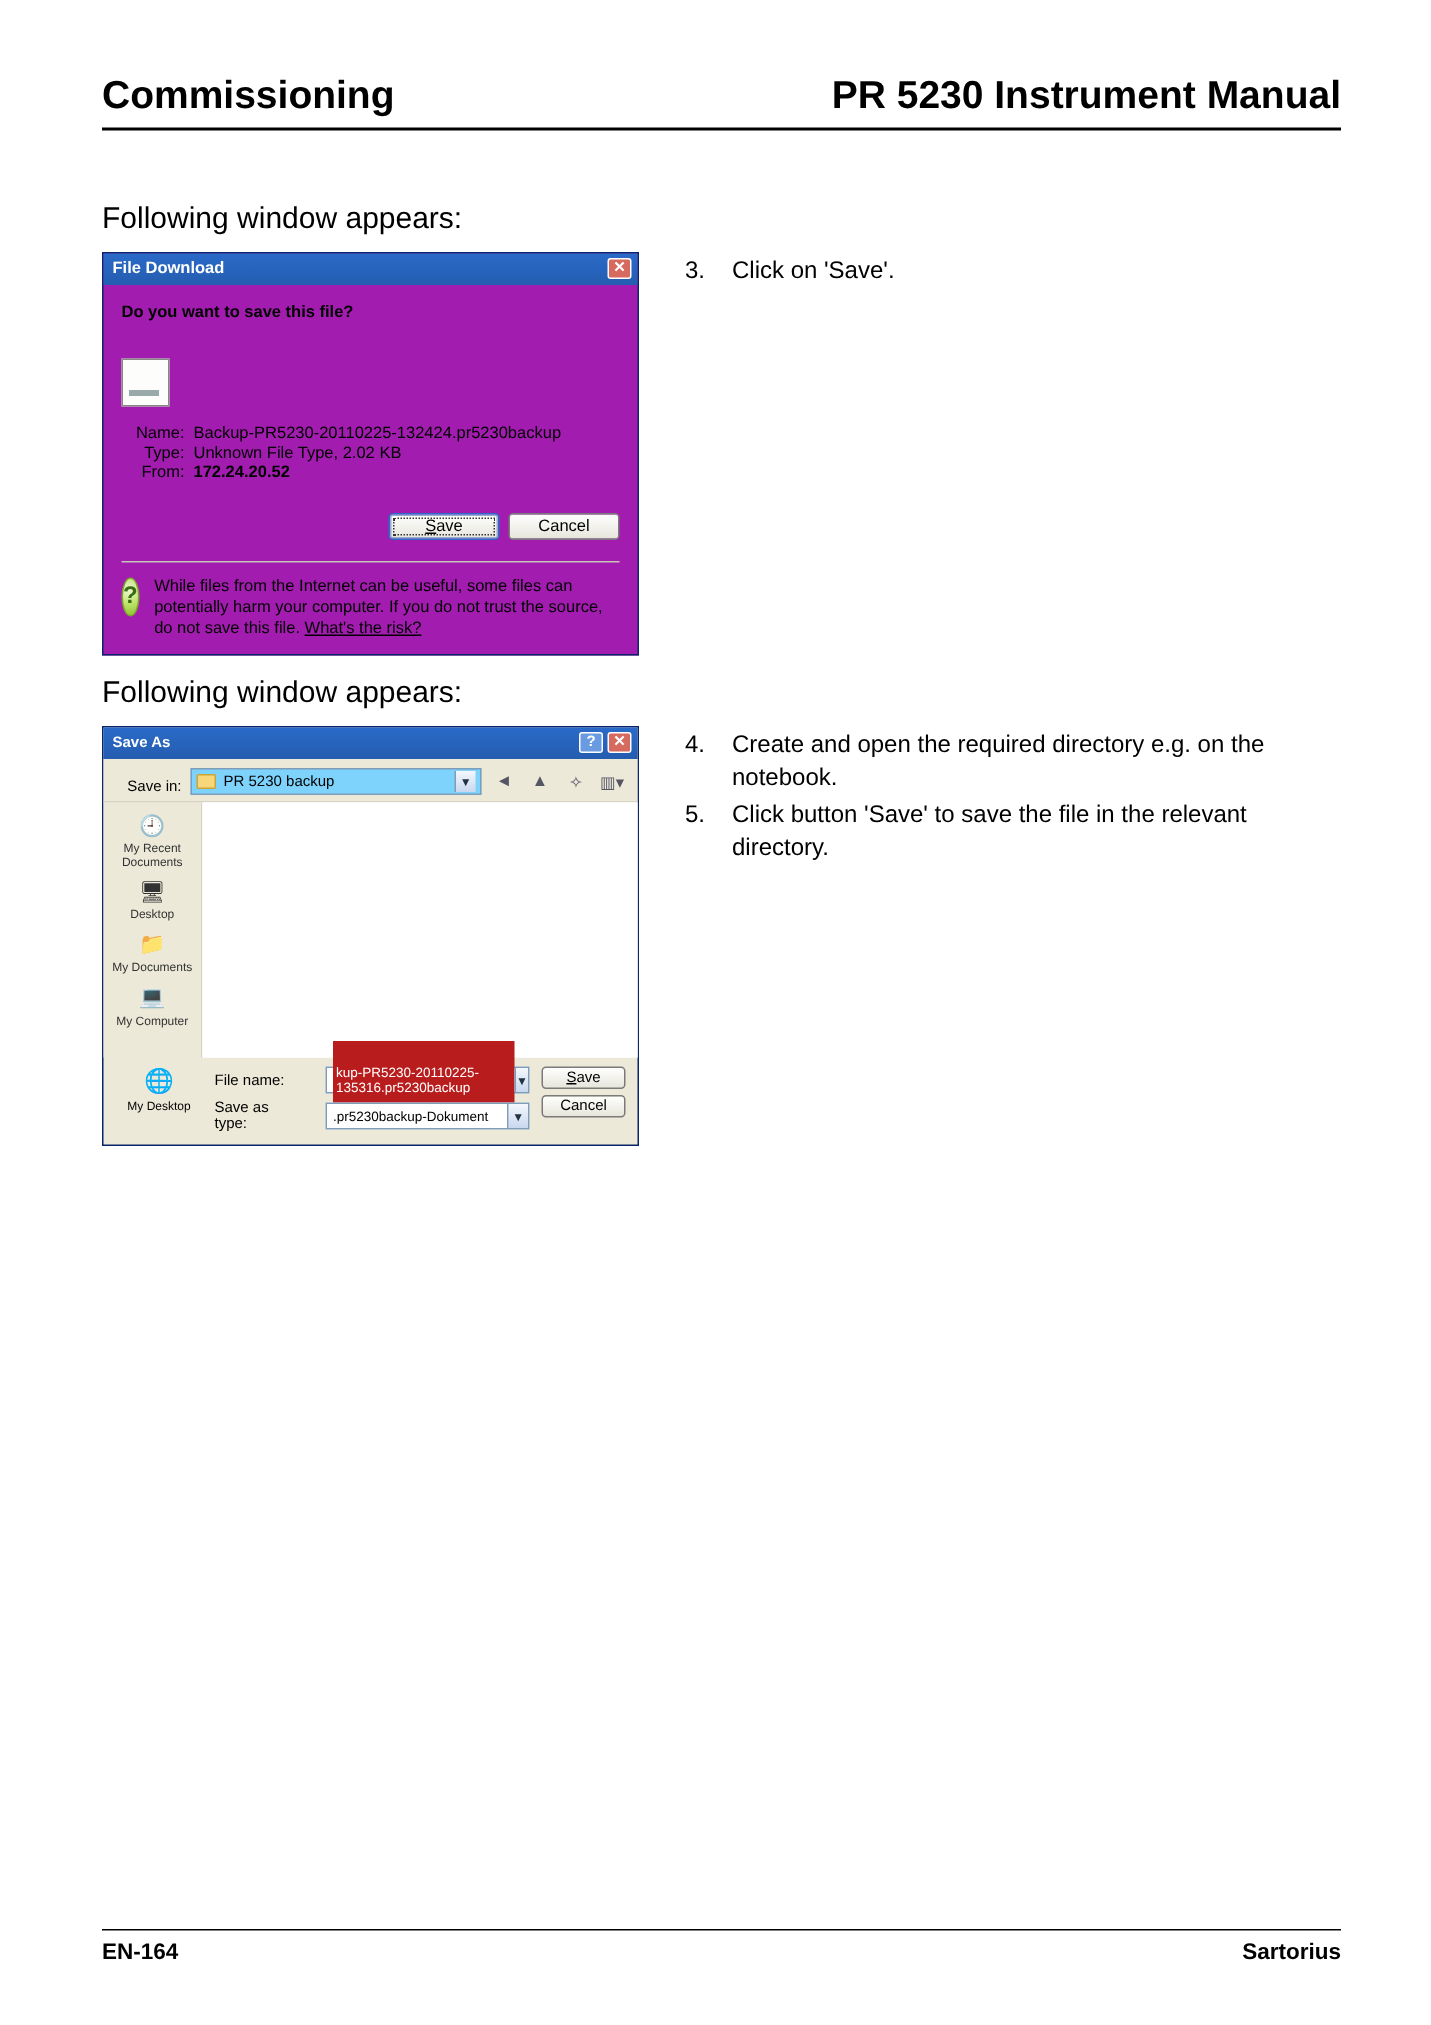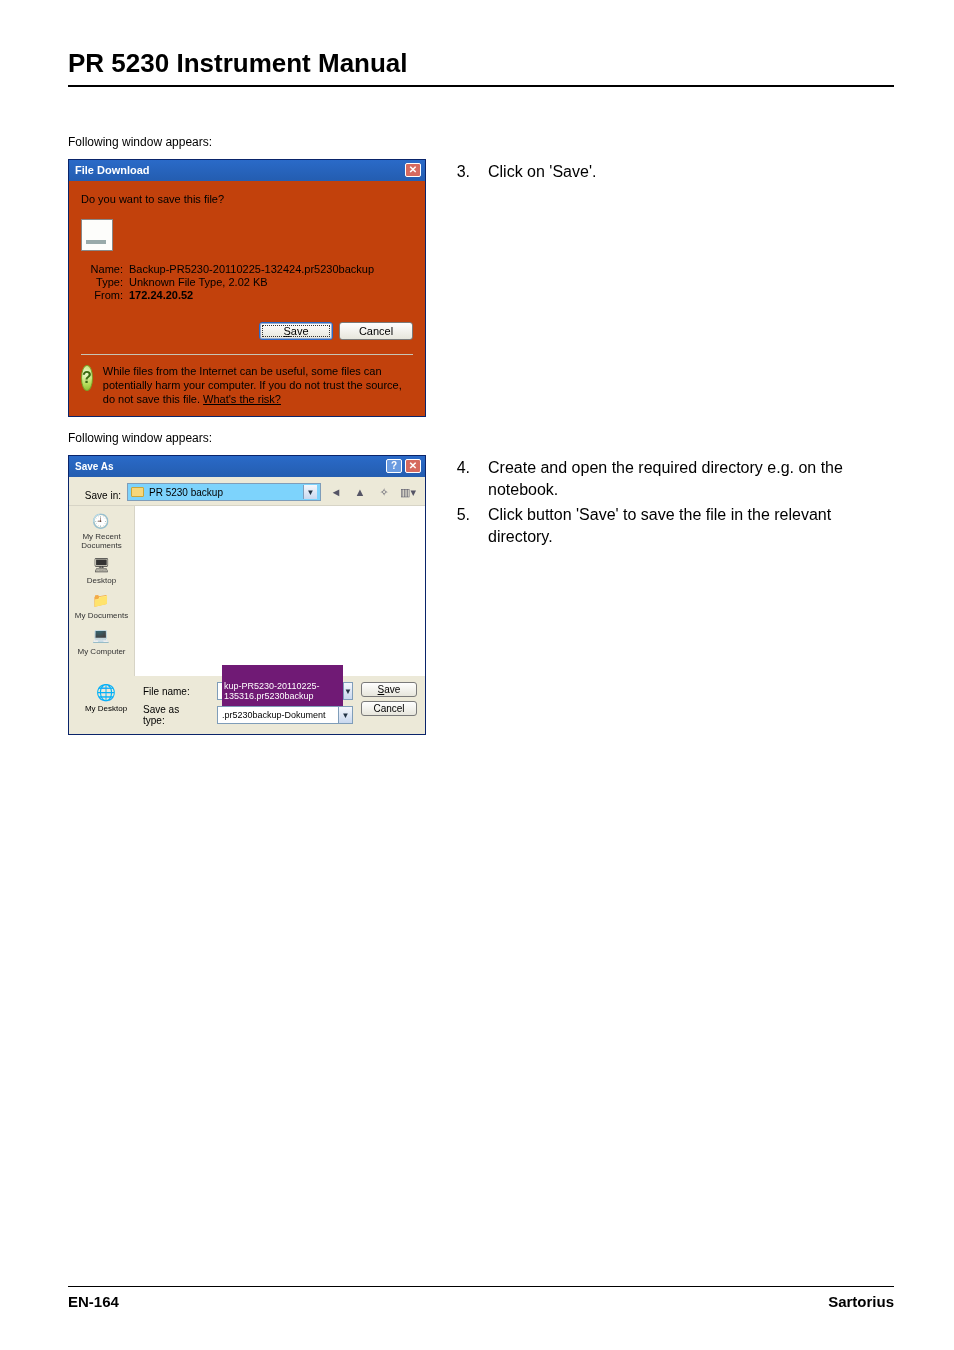--- a/index.html
+++ b/index.html
@@ -29,21 +29,21 @@
   .hdr-left {
     font-size: 26px;
     font-weight: 700;
   }
   .hdr-right {
     font-size: 26px;
     font-weight: 700;
   }
 
   .section-text {
-    font-size: 12px;
+    font-size: 20px;
     margin: 8px 0 10px 0;
   }
 
   .row {
     display: flex;
     align-items: flex-start;
     gap: 24px;
     margin-bottom: 14px;
   }
   .col-left { flex: 0 0 360px; }
@@ -66,21 +66,21 @@
     text-align: right;
     flex: 0 0 18px;
   }
 
   
   .dlg {
     border: 1px solid #0a246a;
     font-family: Tahoma, Arial, sans-serif;
     font-size: 11px;
     color: #000;
-    background: #c2410c;
+    background: #a21caf;
     width: 358px;
   }
   .dlg-title {
     background: linear-gradient(#2a6ac8, #245db0);
     color: #fff;
     font-weight: 700;
     padding: 3px 4px 4px 6px;
     display: flex;
     align-items: center;
     justify-content: space-between;
@@ -91,22 +91,22 @@
     border: 1px solid #fff;
     border-radius: 2px;
     display: flex; align-items: center; justify-content: center;
     font-size: 10px; font-weight: 700; color: #fff;
     line-height: 1;
   }
   .dlg-body {
     padding: 12px 12px 10px 12px;
   }
   .dlg-q {
-    font-weight: 400;
-    margin-bottom: 14px;
+    font-weight: 700;
+    margin-bottom: 25px;
   }
   .dlg-info {
     display: flex;
     gap: 12px;
     margin-bottom: 20px;
     flex-direction: column;
   }
   .dlg-icon {
     width: 32px; height: 32px;
     border: 1px solid #888;
@@ -283,21 +283,21 @@
   .sa-input {
     flex: 1;
     display: flex; align-items: center; justify-content: space-between;
     background: #fff;
     border: 1px solid #7f9db9;
     height: 18px;
     padding: 0 0 0 4px;
     font-size: 9px;
   }
   .sa-input.hl .txt {
-    background: #701a75; color: #fff; padding: 16px 2px;
+    background: #b91c1c; color: #fff; padding: 16px 2px;
   }
   .sa-input .dd2 {
     width: 14px; height: 16px;
     background: linear-gradient(#f4f7fc,#c9d8ef);
     border-left: 1px solid #7f9db9;
     display: flex; align-items: center; justify-content: center;
     font-size: 8px; color: #234;
   }
   .sa-btncol { display: flex; flex-direction: column; gap: 4px; }
   .sa-btncol .winbtn { min-width: 56px; font-size: 10px; padding: 1px 6px; }
@@ -313,20 +313,21 @@
     font-size: 15px;
     font-weight: 700;
   }
 </style>
 </head>
 <body>
 
 <div class="page">
 
   <div class="hdr">
+    <div class="hdr-left">Commissioning</div>
     <div class="hdr-right">PR 5230 Instrument Manual</div>
   </div>
 
   <div class="section-text">Following window appears:</div>
 
   <div class="row">
     <div class="col-left">
 
       <div class="dlg">
         <div class="dlg-title">

